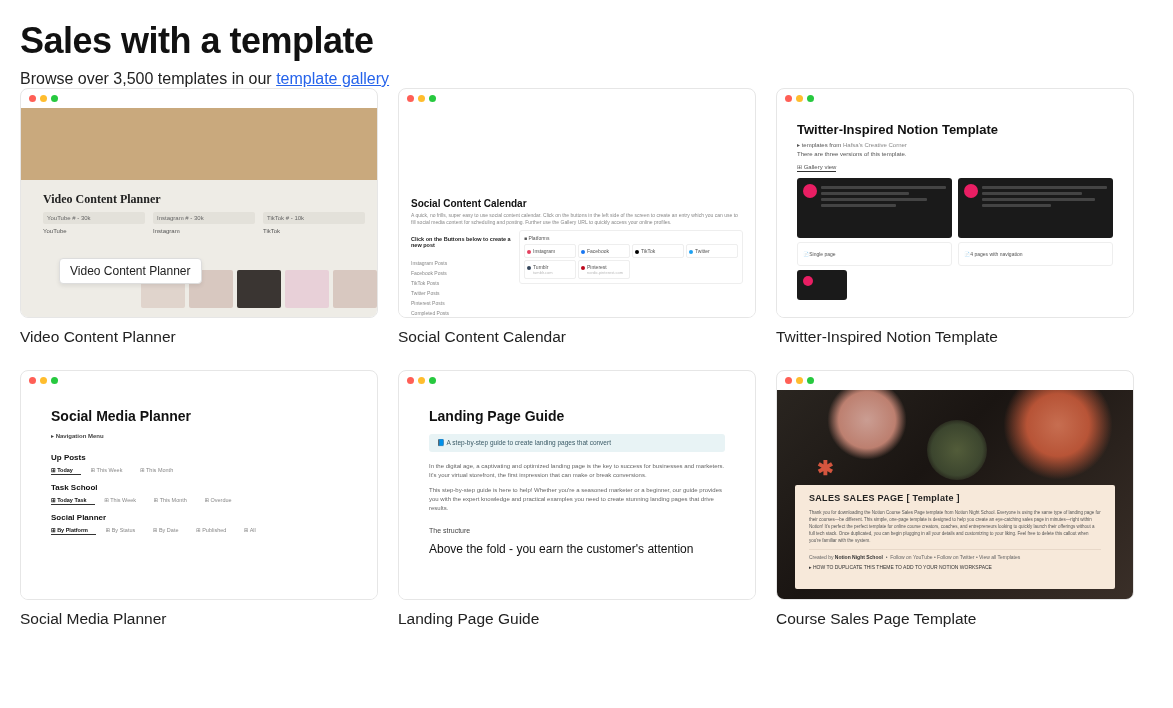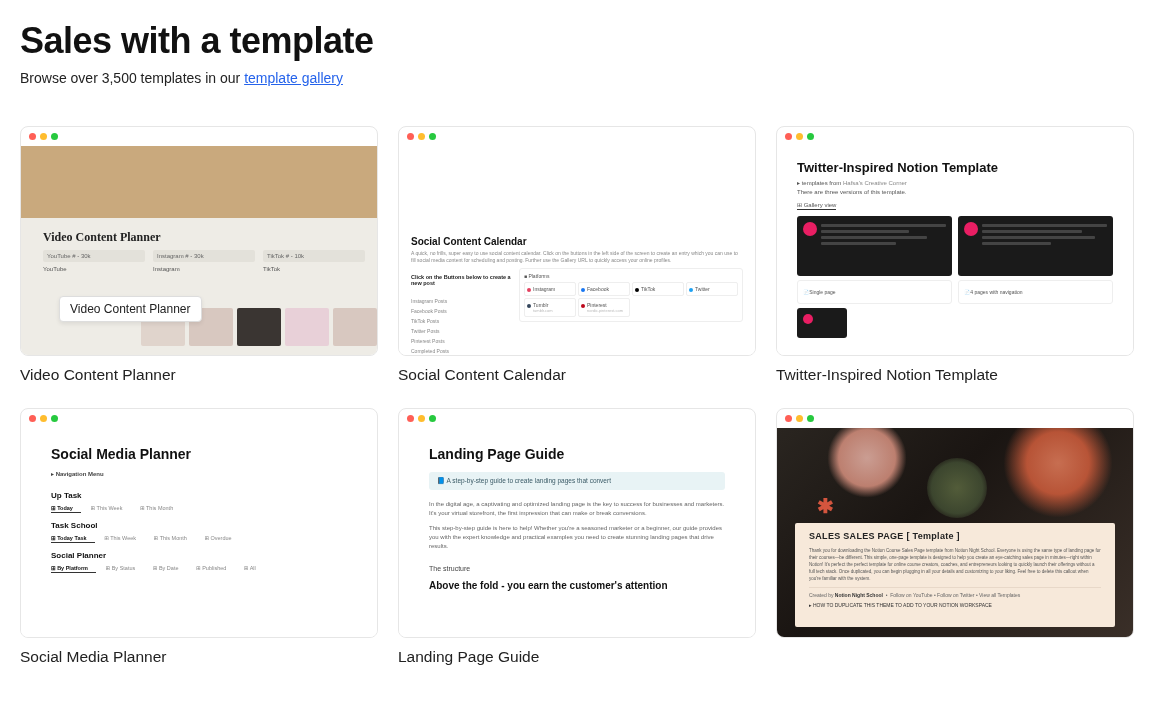--- a/index.html
+++ b/index.html
@@ -10,23 +10,22 @@
     padding: 20px;
     width: 1173px;
   }
   h1.page-title {
     font-size: 36px;
     font-weight: 700;
     margin-bottom: 8px;
     letter-spacing: -0.5px;
   }
   .subtitle {
-    font-size: 14px;
+    font-size: 16px;
     color: #222;
-    margin-bottom: 40px;
   }
   .subtitle a {
     color: #2563eb;
     text-decoration: underline;
   }
   .grid {
     display: grid;
     grid-template-columns: repeat(3, 358px);
     gap: 24px 20px;
   }
@@ -123,21 +122,21 @@
   .c4-tabs{font-size:5.5px;color:#888;margin-bottom:4px;}
   .c4-tabs span{margin-right:8px;}
   .c4-tabs .active{color:#111;font-weight:600;border-bottom:1px solid #333;padding-bottom:1px;}
 
   
   .c5-body{flex:1;background:#fff;padding:18px 30px 8px;font-size:6px;color:#555;}
   .c5-title{font-size:14px;font-weight:700;color:#111;margin-bottom:10px;}
   .c5-callout{background:#e8f3f5;border-radius:3px;padding:5px 8px;font-size:6.5px;color:#3a5a66;margin-bottom:10px;}
   .c5-p{font-size:6px;line-height:9px;color:#666;margin-bottom:6px;}
   .c5-h2{font-size:7px;color:#444;margin-top:14px;margin-bottom:8px;}
-  .c5-h3{font-size:10px;font-weight:700;color:#111;}
+  .c5-h3{font-size:12px;font-weight:400;color:#111;}
 
   
   .c6-body{flex:1;position:relative;}
   .c6-bg{height:100%;background:linear-gradient(135deg,#2a2520 0%,#1a1512 40%,#3a2f28 100%);position:relative;overflow:hidden;}
   .c6-flower1{position:absolute;width:110px;height:110px;background:radial-gradient(circle,#d97757 0%,#c85a3a 40%,transparent 70%);border-radius:50%;top:-20px;right:20px;opacity:0.9;}
   .c6-flower2{position:absolute;width:80px;height:80px;background:radial-gradient(circle,#e8b4a8 0%,#d8917f 50%,transparent 70%);border-radius:50%;top:-10px;left:50px;opacity:0.85;}
   .c6-flower3{position:absolute;width:60px;height:60px;background:radial-gradient(circle,#6a7a4a 0%,#4a5a3a 60%,transparent 80%);border-radius:50%;top:30px;left:150px;opacity:0.7;}
   .c6-star{position:absolute;top:66px;left:40px;color:#d4553e;font-size:20px;font-weight:900;}
   .c6-panel{position:absolute;top:95px;left:18px;right:18px;bottom:10px;background:#f7e9da;border-radius:2px;padding:8px 14px;color:#333;}
   .c6-ptitle{font-size:9px;font-weight:800;color:#222;letter-spacing:0.3px;margin-bottom:6px;}
@@ -276,21 +275,21 @@
   <div class="card">
     <div class="thumb">
       <div class="traffic">
           <span class="tl-red"></span>
           <span class="tl-yellow"></span>
           <span class="tl-green"></span>
         </div>
       <div class="c4-body">
         <div class="c4-title">Social Media Planner</div>
         <div class="c4-nav"><b>Navigation Menu</b></div>
-        <div class="c4-h">Up Task</div>
+        <div class="c4-h">Up Posts</div>
         <div class="c4-tabs">
           <span class="active">⊞ <span>Today</span></span>
           <span>⊞ <span>This Week</span></span>
           <span>⊞ <span>This Month</span></span>
         </div>
         <div class="c4-h">Task School</div>
         <div class="c4-tabs">
           <span class="active">⊞ <span>Today Task</span></span>
           <span>⊞ <span>This Week</span></span>
           <span>⊞ <span>This Month</span></span>
@@ -343,15 +342,16 @@
           <div class="c6-star">✱</div>
           <div class="c6-panel">
             <div class="c6-ptitle">SALES SALES PAGE [ Template ]</div>
             <div class="c6-ptxt">Thank you for downloading the Notion Course Sales Page template from Notion Night School. Everyone is using the same type of landing page for their courses—be different. This simple, one-page template is designed to help you create an eye-catching sales page in minutes—right within Notion! It's perfect the perfect template for online course creators, coaches, and entrepreneurs looking to quickly launch their offerings without a full tech stack. Once duplicated, you can begin plugging in all your details and customizing to your liking. Feel free to delete this callout when you're familiar with the system.</div>
             <div class="c6-meta"><span>Created by</span> <b>Notion Night School</b> &nbsp;•&nbsp; <span>Follow on YouTube  •  Follow on Twitter  •  View all Templates</span></div>
             <div class="c6-btn">HOW TO DUPLICATE THIS THEME TO ADD TO YOUR NOTION WORKSPACE</div>
           </div>
         </div>
       </div>
     </div>
+    <div class="card-title">Course Sales Page Template</div>
   </div>
 
 </div>
 
 </body></html>

